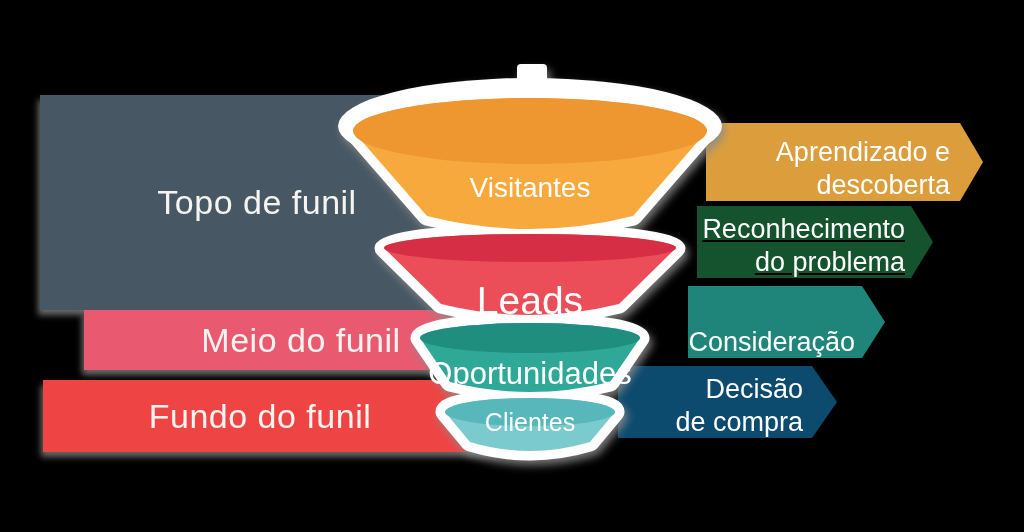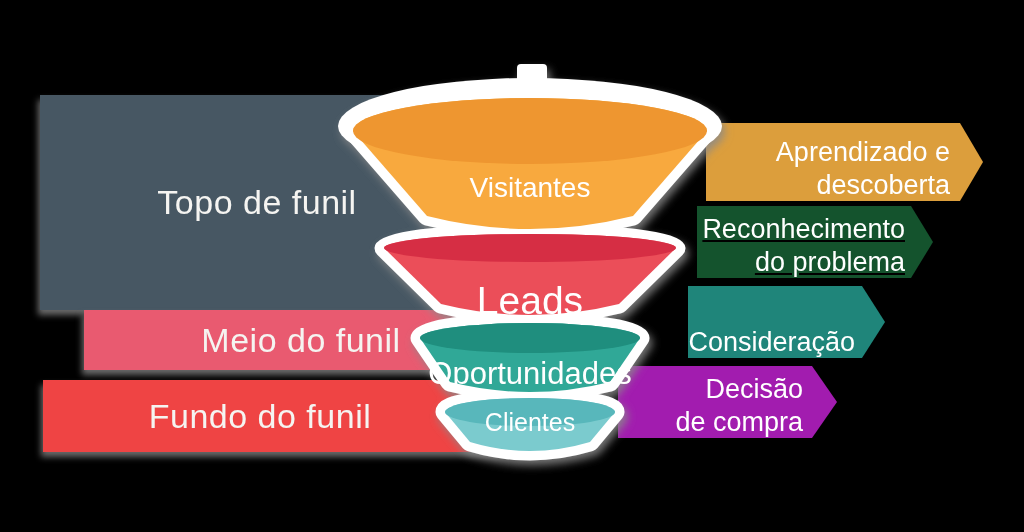--- a/index.html
+++ b/index.html
@@ -96,21 +96,21 @@
     <div class="banner-text">
       <span>Reconhecimento</span><br>
       <span>do problema</span>
     </div>
   </div>
   <div class="banner banner-3" style="background: rgb(31, 133, 122);">
     <div class="banner-text">
       <span>Consideração</span><br>
     </div>
   </div>
-  <div class="banner banner-4" style="background: #a21caf;">
+  <div class="banner banner-4" style="background: #0c4a6e;">
     <div class="banner-text">
       <span>Decisão</span><br>
       <span>de compra</span>
     </div>
   </div>
 
   <svg class="funnel-svg" width="1024" height="532" viewBox="0 0 1024 532" xmlns="http://www.w3.org/2000/svg">
     <defs>
       <filter id="fshadow" x="-20%" y="-20%" width="140%" height="140%">
         <feDropShadow dx="3" dy="5" stdDeviation="4" flood-color="#8a8a8a" flood-opacity="0.85"></feDropShadow>

